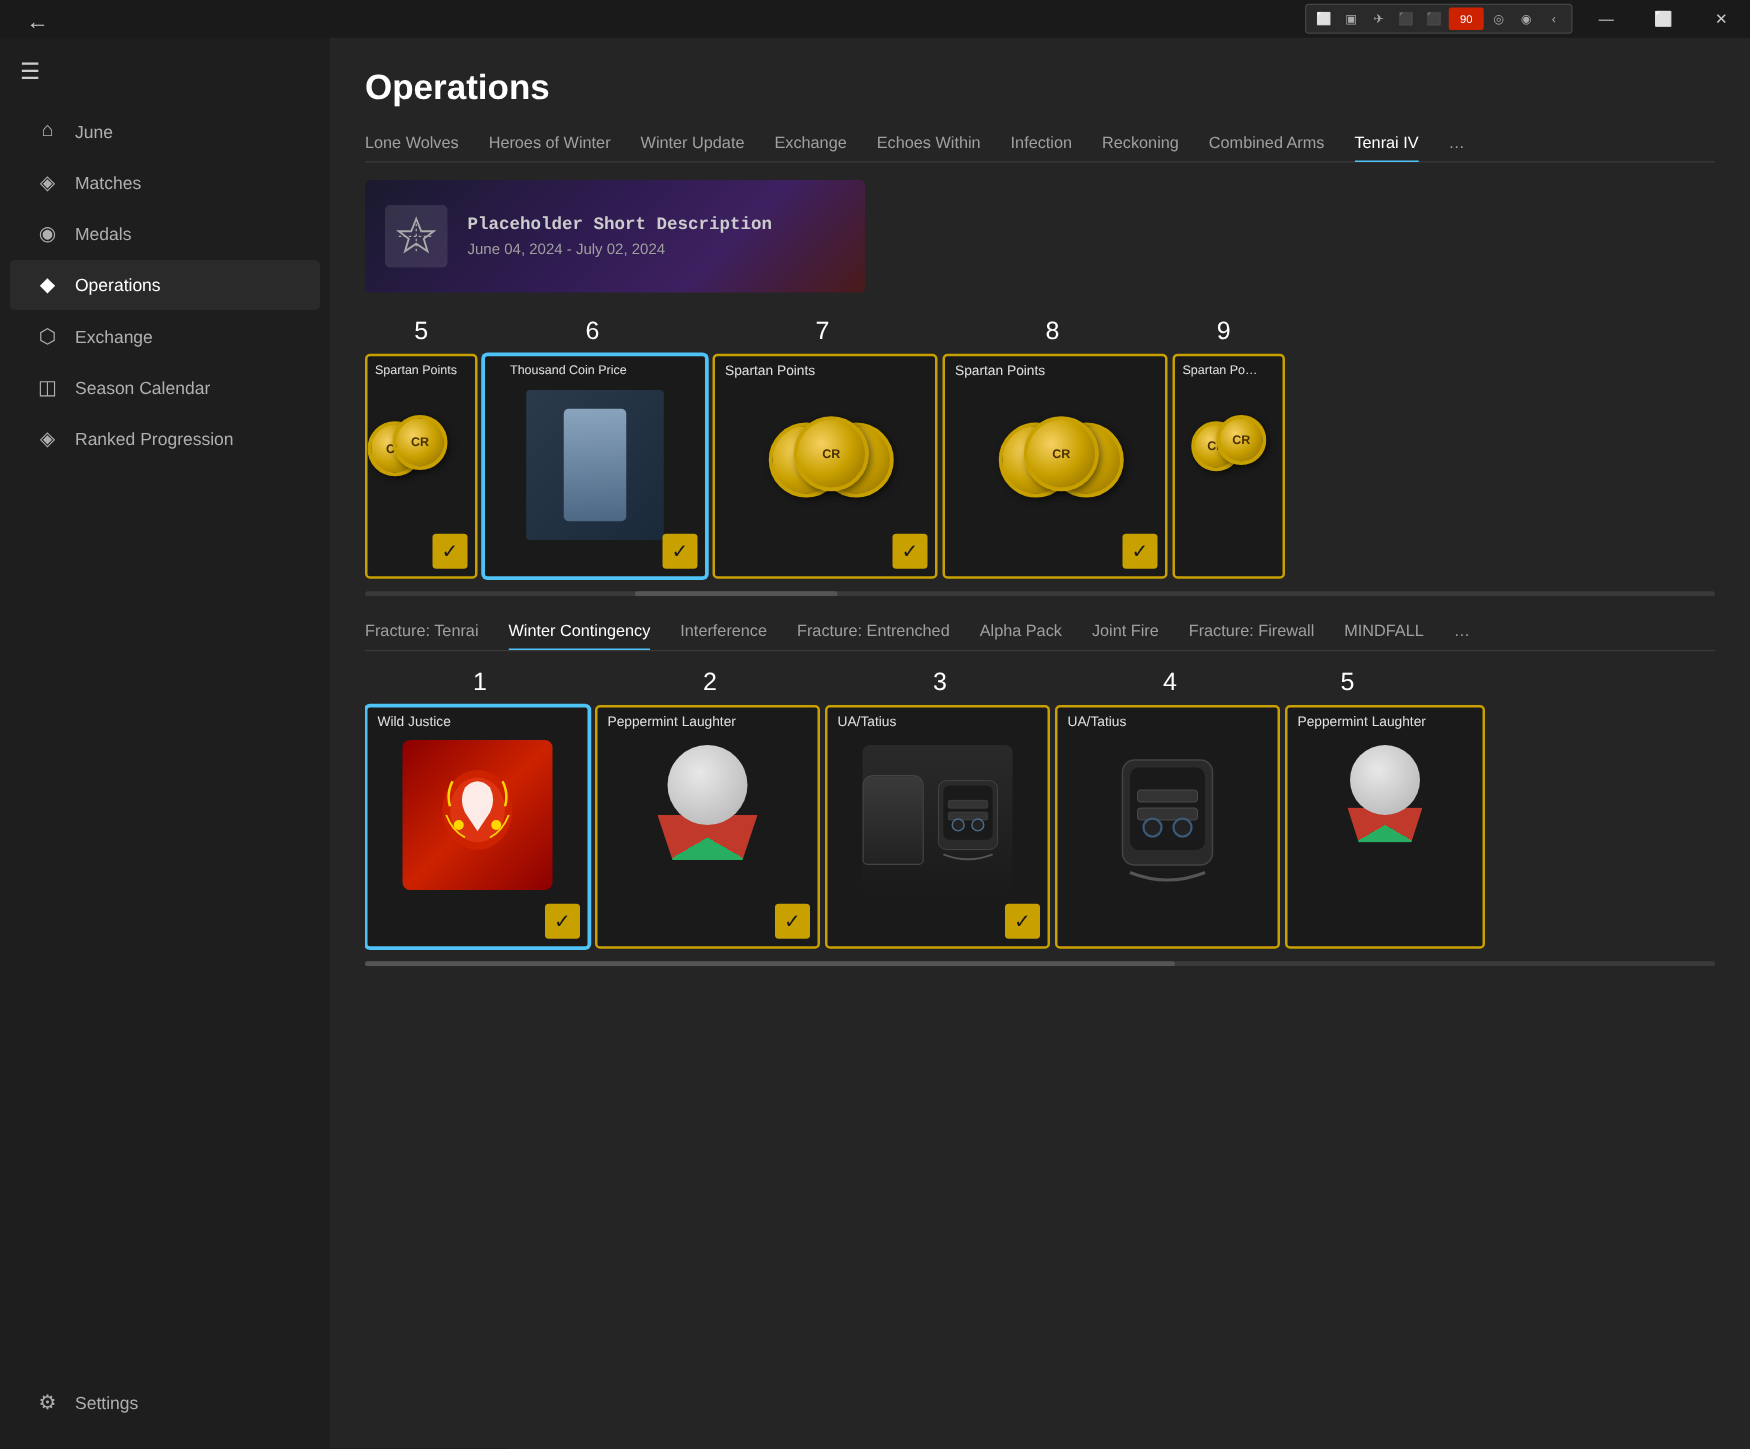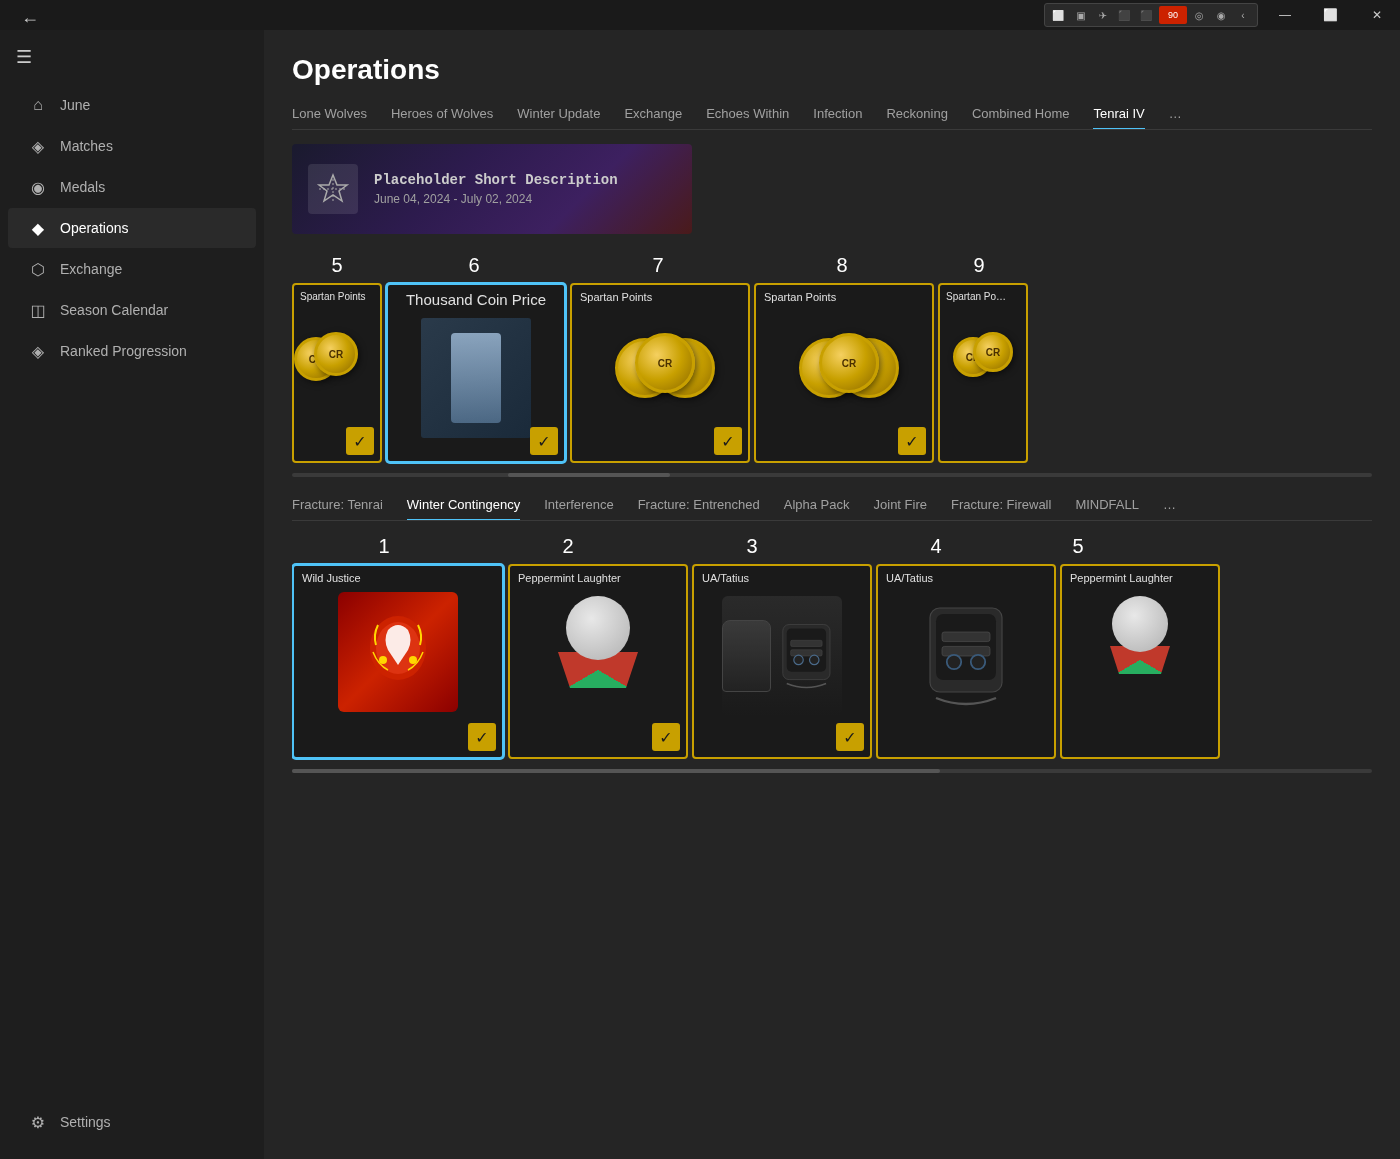--- a/index.html
+++ b/index.html
@@ -429,27 +429,27 @@
     </div>
   </div>
 
   <div class="main-content">
     <h1 class="page-title">Operations</h1>
 
     <div>
 
       <div class="tabs-row">
         <span class="tab-item">Lone Wolves</span>
-        <span class="tab-item">Heroes of Wolves</span>
+        <span class="tab-item">Heroes of Winter</span>
         <span class="tab-item">Winter Update</span>
         <span class="tab-item">Exchange</span>
         <span class="tab-item">Echoes Within</span>
         <span class="tab-item">Infection</span>
         <span class="tab-item">Reckoning</span>
-        <span class="tab-item">Combined Home</span>
+        <span class="tab-item">Combined Arms</span>
         <span class="tab-item active">Tenrai IV</span>
         <span class="tab-item">…</span>
       </div>
 
       <div class="season-banner">
         <div class="banner-icon-area">
           <svg width="36" height="36" viewBox="0 0 36 36">
             <polygon points="18,4 22,14 32,14 24,20 27,30 18,24 9,30 12,20 4,14 14,14" fill="none" stroke="#aaa" stroke-width="1.5"></polygon>
             <line x1="18" y1="4" x2="18" y2="32" stroke="#aaa" stroke-width="1" stroke-dasharray="2,2"></line>
             <line x1="4" y1="18" x2="32" y2="18" stroke="#aaa" stroke-width="1" stroke-dasharray="2,2"></line>
@@ -478,21 +478,21 @@
             <div style="padding:6px 6px 0; font-size:10px; color:#e0e0e0;">Spartan Points</div>
             <div style="display:flex;align-items:center;justify-content:center;margin-top:30px;">
               <div class="coins-group">
                 <div class="coin coin-1" style="width:44px;height:44px;"></div>
                 <div class="coin coin-2" style="width:44px;height:44px;"></div>
               </div>
             </div>
           </div>
 
           <div style="width:180px; height:180px; background:#1a1a1a; border:2px solid #4fc3f7; border-radius:4px; overflow:hidden; position:relative; flex-shrink:0; margin-right:4px; box-shadow:0 0 0 1px #4fc3f7;">
-            <div style="padding:6px 8px 0; font-size:15px; color:#e0e0e0;text-align:center;">Thousand Coin Price</div>
+            <div style="padding:6px 20px 0; font-size:10px; color:#e0e0e0;">Thousand Coin Price</div>
             <div style="display:flex;align-items:center;justify-content:center;margin-top:10px;">
               <div class="item-img-thousand"></div>
             </div>
             <div style="position:absolute;bottom:6px;right:6px;width:28px;height:28px;background:#c8a000;border-radius:3px;display:flex;align-items:center;justify-content:center;font-size:16px;color:#1a1a1a;">✓</div>
           </div>
 
           <div style="width:180px; height:180px; background:#1a1a1a; border:2px solid #c8a000; border-radius:4px; overflow:hidden; position:relative; flex-shrink:0; margin-right:4px;">
             <div style="padding:6px 8px 0; font-size:11px; color:#e0e0e0;">Spartan Points</div>
             <div style="display:flex;align-items:center;justify-content:center;margin-top:30px;">
               <div class="coins-group">
@@ -553,21 +553,21 @@
         <div class="num-row">
           <div class="num-cell">1</div>
           <div class="num-cell">2</div>
           <div class="num-cell">3</div>
           <div class="num-cell">4</div>
           <div class="num-cell" style="width:100px;">5</div>
         </div>
 
         <div class="rewards-inner">
 
-          <div style="width:212px; height:195px; background:#1a1a1a; border:2px solid #4fc3f7; border-radius:4px; overflow:hidden; position:relative; flex-shrink:0; margin-right:4px; box-shadow:0 0 0 1px #4fc3f7;">
+          <div style="width:180px; height:195px; background:#1a1a1a; border:2px solid #4fc3f7; border-radius:4px; overflow:hidden; position:relative; flex-shrink:0; margin-right:4px; box-shadow:0 0 0 1px #4fc3f7;">
             <div style="padding:6px 8px 0; font-size:11px; color:#e0e0e0;">Wild Justice</div>
             <div style="display:flex;align-items:center;justify-content:center;margin-top:8px;">
               <div style="width:120px;height:120px;background:linear-gradient(135deg, #8b0000, #cc2200, #8b0000);border-radius:6px;display:flex;align-items:center;justify-content:center;">
                 <svg width="80" height="85" viewBox="0 0 80 85">
                   <ellipse cx="40" cy="38" rx="28" ry="32" fill="#cc2200"></ellipse>
                   <ellipse cx="40" cy="38" rx="22" ry="26" fill="#dd3311"></ellipse>
                   <path d="M30,20 Q40,10 50,20 Q55,30 50,40 L40,55 L30,40 Q25,30 30,20Z" fill="white" opacity="0.9"></path>
                   <path d="M20,15 Q15,25 18,35 M60,15 Q65,25 62,35" stroke="#ffd700" stroke-width="2" fill="none"></path>
                   <circle cx="25" cy="50" r="4" fill="#ffd700"></circle>
                   <circle cx="55" cy="50" r="4" fill="#ffd700"></circle>

